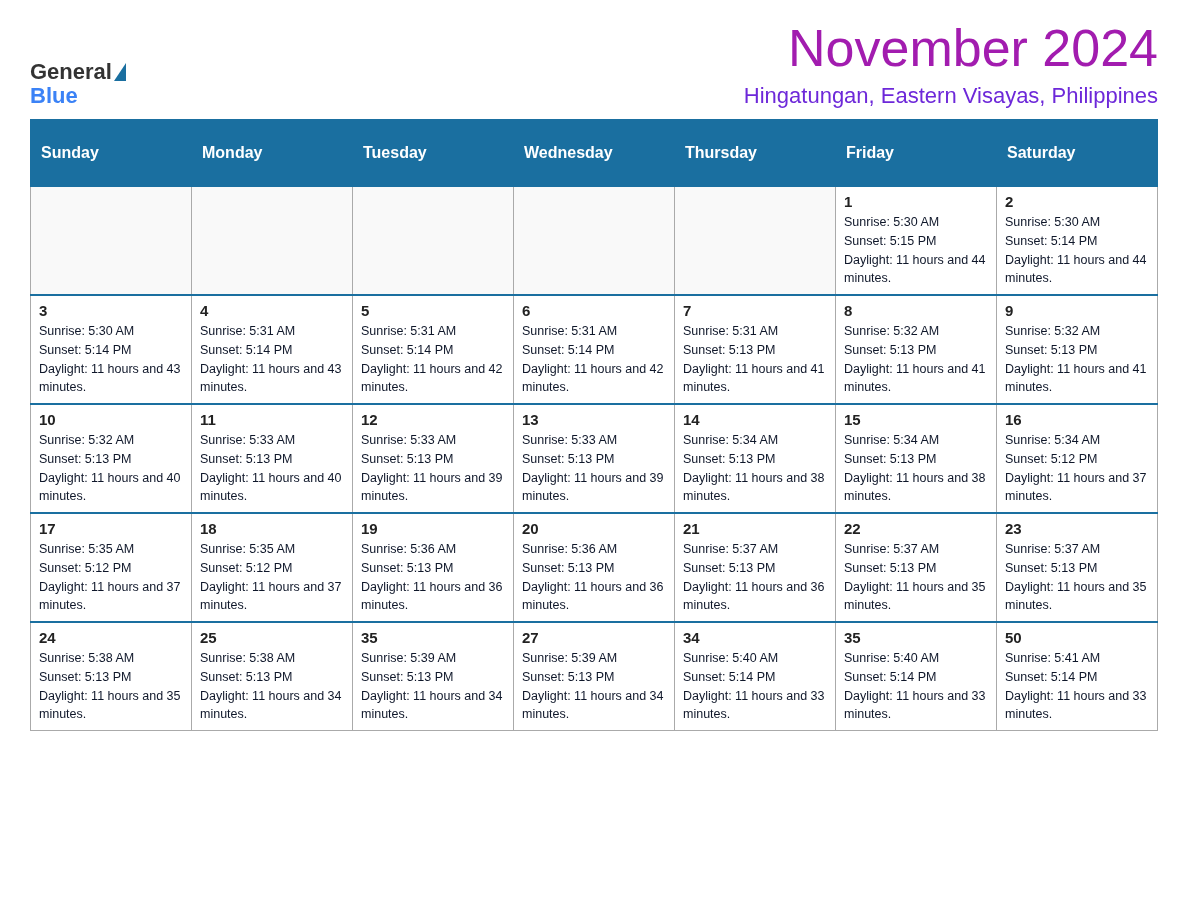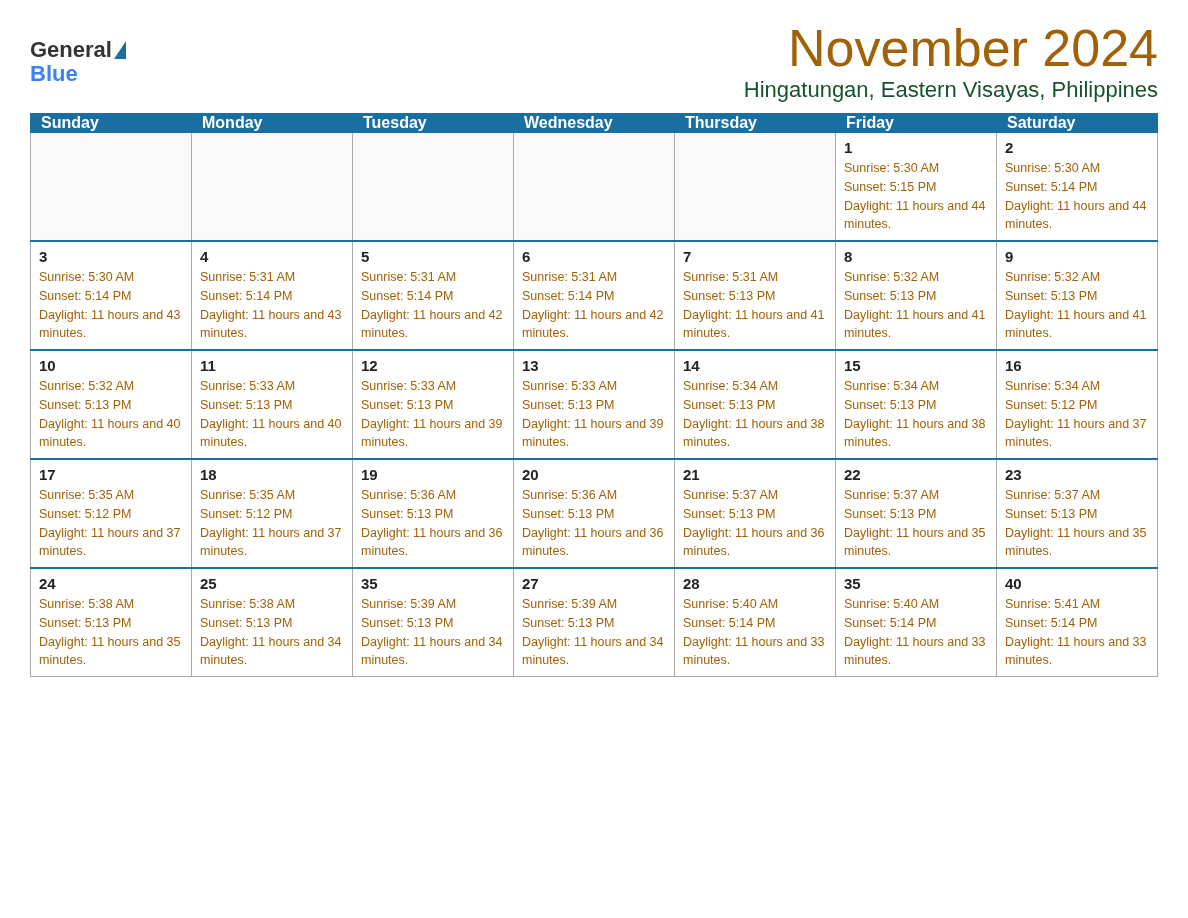--- a/index.html
+++ b/index.html
@@ -6,21 +6,21 @@
     body {
       font-family: Arial, sans-serif;
       background: #fff;
       color: #222;
       padding: 20px 30px;
       width: 1188px;
       min-height: 918px;
     }
     .header-top {
       display: flex;
-      align-items: center;
+      align-items: flex-end;
       justify-content: space-between;
       margin-bottom: 10px;
     }
     .logo {
       display: flex;
       flex-direction: column;
       align-items: flex-start;
     }
     .logo-text-general {
       font-size: 22px;
@@ -43,39 +43,39 @@
       font-weight: bold;
       color: #3b82f6;
       margin-top: -2px;
     }
     .title-block {
       text-align: right;
     }
     .month-title {
       font-size: 52px;
       font-weight: normal;
-      color: #a16207;
+      color: #a21caf;
       line-height: 1.1;
     }
     .location-subtitle {
       font-size: 22px;
-      color: #14532d;
-      margin-top: 0;
+      color: #6d28d9;
+      margin-top: 6px;
     }
     .calendar-table {
       width: 100%;
       border-collapse: collapse;
       margin-top: 10px;
     }
     .calendar-table th {
       background-color: #1a6fa0;
       color: #fff;
       font-size: 16px;
       font-weight: bold;
-      padding: 0 10px;
+      padding: 24px 10px;
       text-align: left;
       border: 1px solid #1a6fa0;
     }
     .calendar-table td {
       border: 1px solid #aaa;
       vertical-align: top;
       padding: 6px 8px;
       width: 14.28%;
       min-height: 90px;
     }
@@ -83,21 +83,21 @@
       min-height: 85px;
     }
     .day-number {
       font-size: 15px;
       font-weight: bold;
       color: #222;
       margin-bottom: 3px;
     }
     .sun-info {
       font-size: 12.5px;
-      color: #a16207;
+      color: #0f172a;
       line-height: 1.5;
     }
     .empty-cell {
       background: #f9f9f9;
     }
     .row-divider td {
       border-top: 2px solid #1a6fa0;
     }
   </style>
 </head>
@@ -301,31 +301,31 @@
           </div>
         </td>
         <td>
           <div class="cell-content">
             <div class="day-number">27</div>
             <div class="sun-info">Sunrise: 5:39 AM<br>Sunset: 5:13 PM<br>Daylight: 11 hours and 34 minutes.</div>
           </div>
         </td>
         <td>
           <div class="cell-content">
-            <div class="day-number">28</div>
+            <div class="day-number">34</div>
             <div class="sun-info">Sunrise: 5:40 AM<br>Sunset: 5:14 PM<br>Daylight: 11 hours and 33 minutes.</div>
           </div>
         </td>
         <td>
           <div class="cell-content">
             <div class="day-number">35</div>
             <div class="sun-info">Sunrise: 5:40 AM<br>Sunset: 5:14 PM<br>Daylight: 11 hours and 33 minutes.</div>
           </div>
         </td>
         <td>
           <div class="cell-content">
-            <div class="day-number">40</div>
+            <div class="day-number">50</div>
             <div class="sun-info">Sunrise: 5:41 AM<br>Sunset: 5:14 PM<br>Daylight: 11 hours and 33 minutes.</div>
           </div>
         </td>
       </tr>
     </tbody>
 </table>
 
 </body></html>

